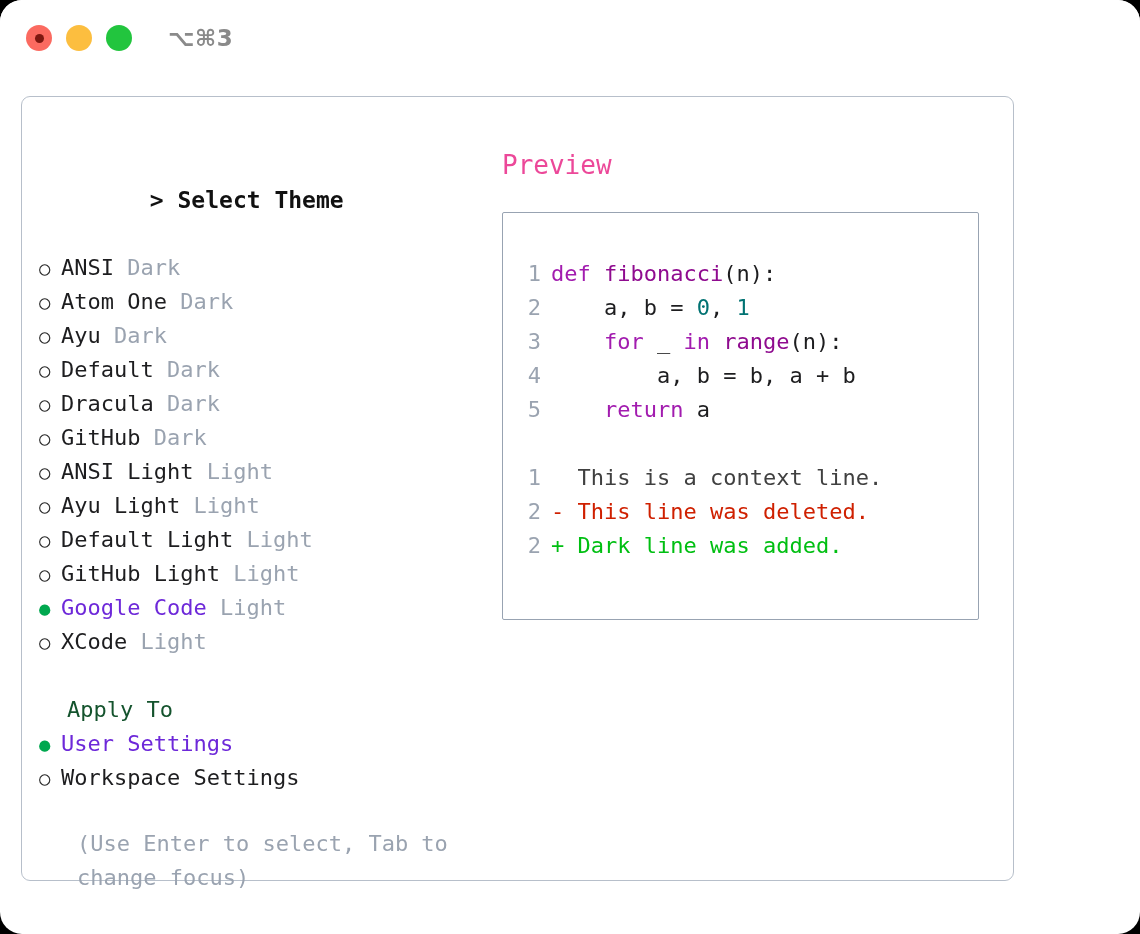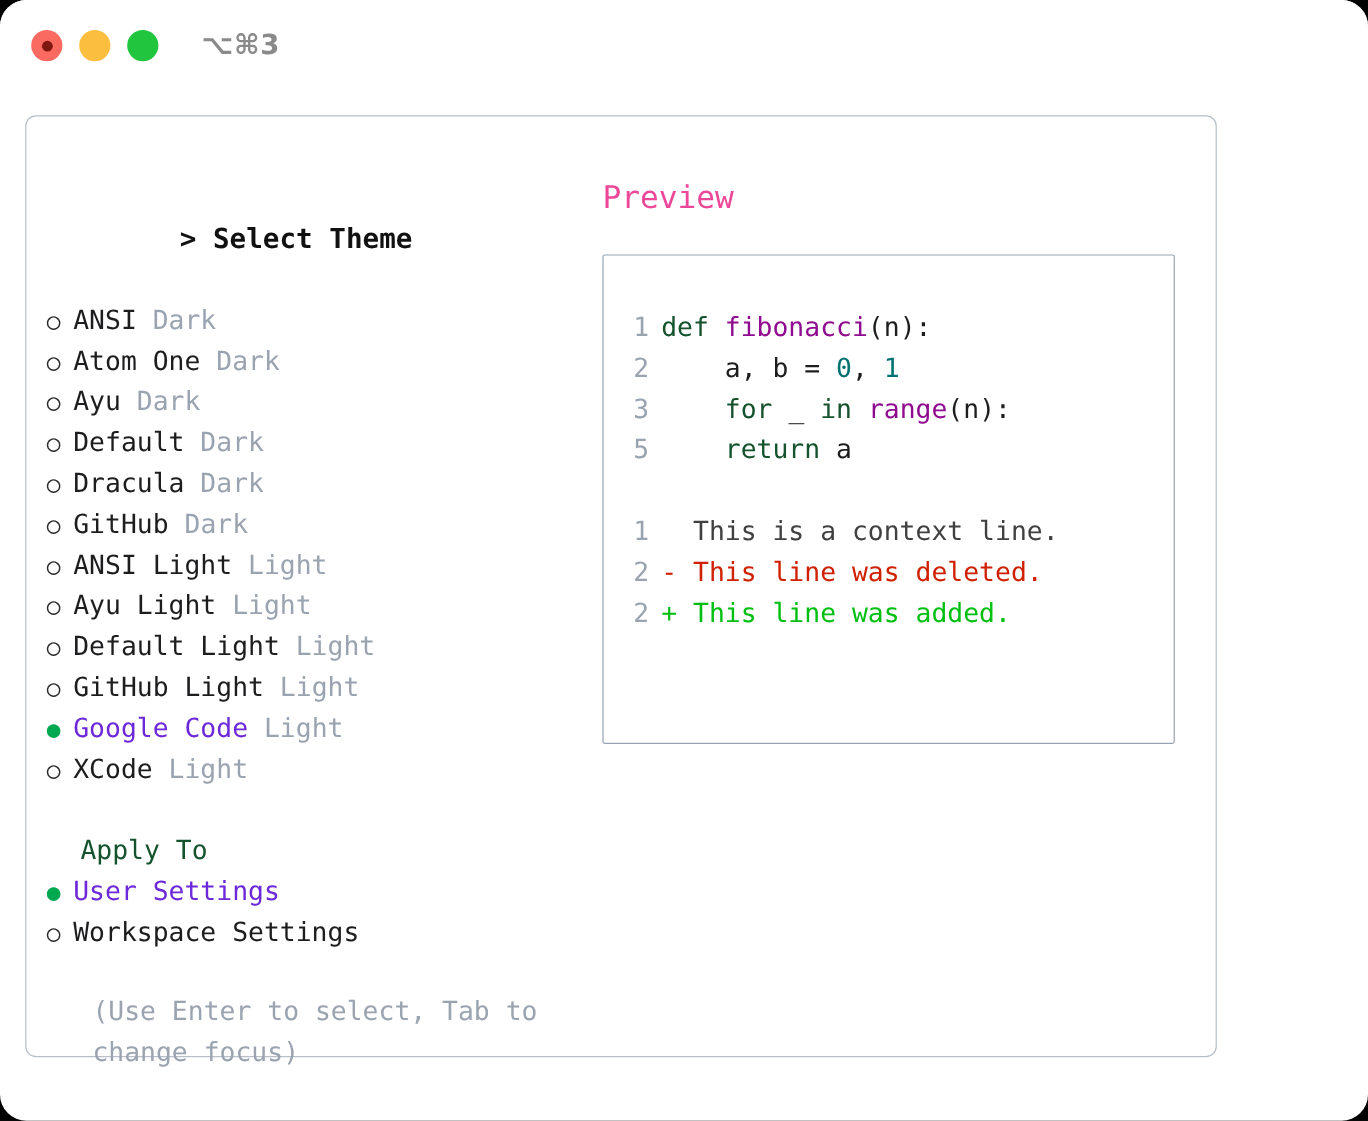--- a/index.html
+++ b/index.html
@@ -183,21 +183,21 @@
     white-space: pre;
     color: #1d1d1f;
   }
   .lnum {
     display: inline-block;
     width: 24px;
     text-align: right;
     color: #9aa3b0;
     margin-right: 10px;
   }
-  .k  { color: #14532d; }            
+  .k  { color: #a21caf; }            
   .fn { color: #8f0b8f; }            
   .num{ color: #007272; }            
   .pl { color: #1d1d1f; }            
   .blank-line { height: 34px; }
 
   .d-ctx { color: #404040; }
   .d-del { color: #cf2000; }
   .d-add { color: #00bf12; }
 </style>
 </head>
@@ -251,26 +251,27 @@
 
     <div class="right-col">
       <div class="preview-title">Preview</div>
 
       <div class="code-box">
         <div class="code-inner">
           <div id="code-lines">
               <div class="code-line"><span class="lnum">1</span><span class="k">def </span><span class="fn">fibonacci</span><span class="pl">(n):</span></div>
               <div class="code-line"><span class="lnum">2</span><span class="pl">    a, b = </span><span class="num">0</span><span class="pl">, </span><span class="num">1</span></div>
               <div class="code-line"><span class="lnum">3</span><span class="pl">    </span><span class="k">for</span><span class="pl"> _ </span><span class="k">in</span><span class="pl"> </span><span class="fn">range</span><span class="pl">(n):</span></div>
+              <div class="code-line"><span class="lnum">4</span><span class="pl">        a, b = b, a + b</span></div>
               <div class="code-line"><span class="lnum">5</span><span class="pl">    </span><span class="k">return</span><span class="pl"> a</span></div>
             </div>
           <div class="blank-line"></div>
           <div id="diff-lines">
               <div class="code-line"><span class="lnum">1</span><span class="d-ctx"> </span><span> </span><span class="d-ctx">This is a context line.</span></div>
               <div class="code-line"><span class="lnum">2</span><span class="d-del">-</span><span> </span><span class="d-del">This line was deleted.</span></div>
-              <div class="code-line"><span class="lnum">2</span><span class="d-add">+</span><span> </span><span class="d-add">This line was added.</span></div>
+              <div class="code-line"><span class="lnum">2</span><span class="d-add">+</span><span> </span><span class="d-add">Dark line was added.</span></div>
             </div>
         </div>
       </div>
     </div>
 
   </div>
 </div>
 
 </body></html>

